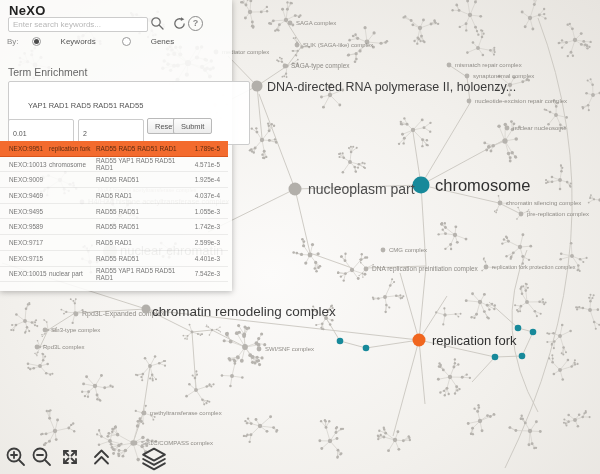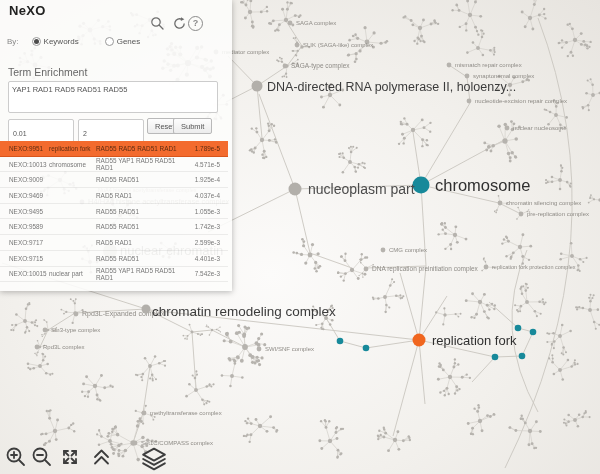--- a/index.html
+++ b/index.html
@@ -22,27 +22,27 @@
   }
   .p-title{position:absolute;left:9px;top:3px;font-size:13px;font-weight:bold;color:#222;letter-spacing:.3px;}
   .search-input{position:absolute;left:8px;top:17px;width:130px;height:13px;border:1px solid #ccc;
     border-radius:2px;font-size:8px;padding:0 4px;color:#555;background:#fff;outline:none;}
   .search-input::placeholder{color:#b8b8b8;}
   .ico{position:absolute;top:16px;width:15px;height:15px;cursor:pointer;}
   #ico-search{left:150px;} #ico-refresh{left:172px;}
   #ico-help{left:188px;width:13px;height:13px;border:1.3px solid #8a8a8a;border-radius:50%;
     color:#8a8a8a;font-size:9px;line-height:12px;text-align:center;font-weight:bold;}
   .by-row{position:absolute;left:7px;top:37px;font-size:8px;color:#888;display:flex;align-items:flex-start;}
-  .by-row .rlabel{color:#555;margin-left:3px;}
+  .by-row .rlabel{color:#555;margin-left:20px;}
   .radio{width:9px;height:9px;border:1px solid #999;border-radius:50%;background:#fff;display:inline-block;box-sizing:border-box;}
   .radio.checked::after{content:'';display:block;width:5px;height:5px;margin:1px;border-radius:50%;background:#4c4c4c;}
   .rgap1{margin-left:13px;display:flex;align-items:center;} .rgap2{margin-left:26px;display:flex;align-items:center;}
   .enrich-title{position:absolute;left:8px;top:66px;font-size:10.5px;color:#666;}
   .genes-area{position:absolute;left:8px;top:81px;width:202px;height:24px;resize:none;border:1px solid #ccc;
-    border-radius:2px;font-size:7.5px;color:#555;padding:3px;background:rgba(255,255,255,0.92);
+    border-radius:2px;font-size:7.5px;color:#555;padding:19px;background:rgba(255,255,255,0.92);
     font-family:"Liberation Sans",sans-serif;outline:none;}
   .param-input{position:absolute;top:119px;height:11px;width:56px;border:1px solid #ccc;border-radius:2px;
     font-size:7px;color:#555;padding:8px 4px;background:rgba(255,255,255,0.92);outline:none;}
   #pv-input{left:8px;} #depth-input{left:78px;}
   .btn{position:absolute;top:118px;height:16px;font-size:7.5px;color:#555;
     background:linear-gradient(#fdfdfd,#ececec);border:1px solid #b9b9b9;border-radius:2px;padding:0 7px;cursor:pointer;
     font-family:"Liberation Sans",sans-serif;}
   #btn-reset{left:147px;} #btn-submit{left:173px;}
   #results-rows{position:absolute;left:0;top:141px;width:228px;}
   .trow{display:flex;height:15.7px;align-items:center;font-size:6.4px;color:#777;
@@ -2175,20 +2175,21 @@
     <text x="267" y="91" font-size="12.5" fill="#3b3b3b">DNA-directed RNA polymerase II, holoenzy...</text>
     <text x="308" y="194" font-size="14" fill="#4c4c4c">nucleoplasm part</text>
     <text x="435" y="191" font-size="16.5" fill="#303030">chromosome</text>
     <text x="432" y="345" font-size="13" fill="#303030">replication fork</text>
     <text x="152" y="316" font-size="13.5" fill="#3b3b3b">chromatin remodeling complex</text>
     <text x="120" y="255" font-size="13" fill="#8f8d88">nuclear chromatin</text>
   </svg>
 
 <div id="panel">
   <div class="p-title">NeXO</div>
+  <input class="search-input" type="text" placeholder="Enter search keywords..." style="">
   <svg class="ico" id="ico-search" viewBox="0 0 15 15">
     <circle cx="6" cy="6" r="4.2" fill="none" stroke="#6d6d6d" stroke-width="1.2"></circle>
     <line x1="9.3" y1="9.3" x2="13" y2="13" stroke="#6d6d6d" stroke-width="1.3" stroke-linecap="round"></line>
   </svg>
   <svg class="ico" id="ico-refresh" viewBox="0 0 15 15">
     <path d="M12.2,7.5 A4.7,4.7 0 1 1 9.8,3.4" fill="none" stroke="#6d6d6d" stroke-width="1.3"></path>
     <polygon points="9,1.2 12.4,3.2 8.8,5" fill="#6d6d6d"></polygon>
   </svg>
   <div class="ico" id="ico-help">?</div>
 

